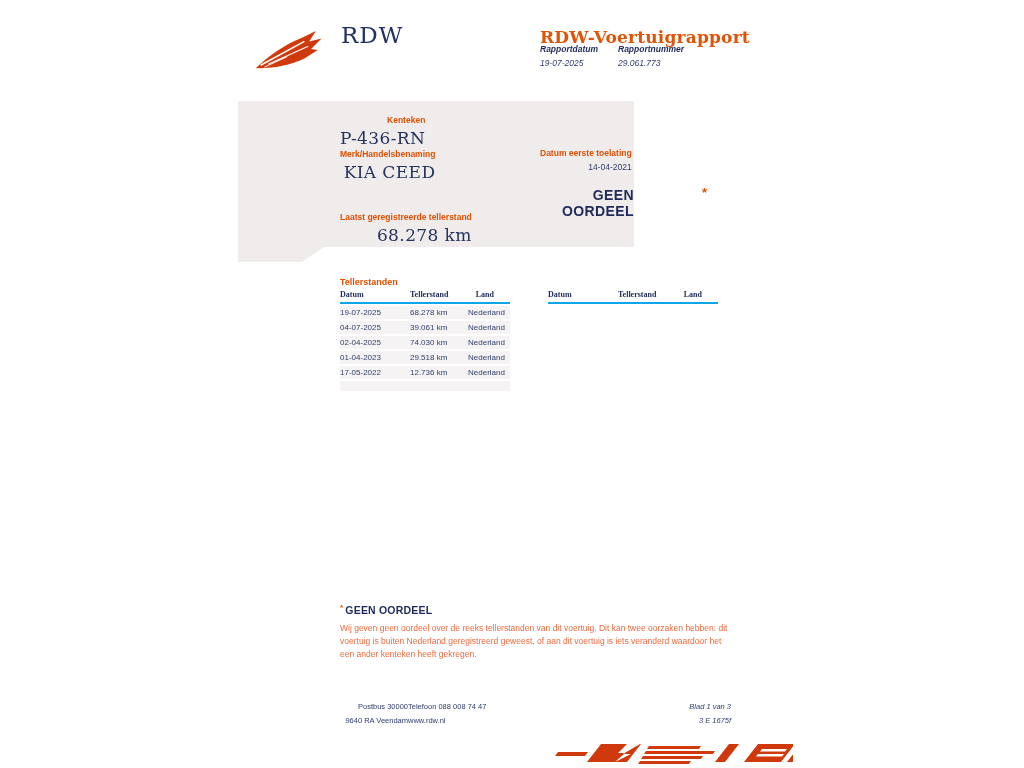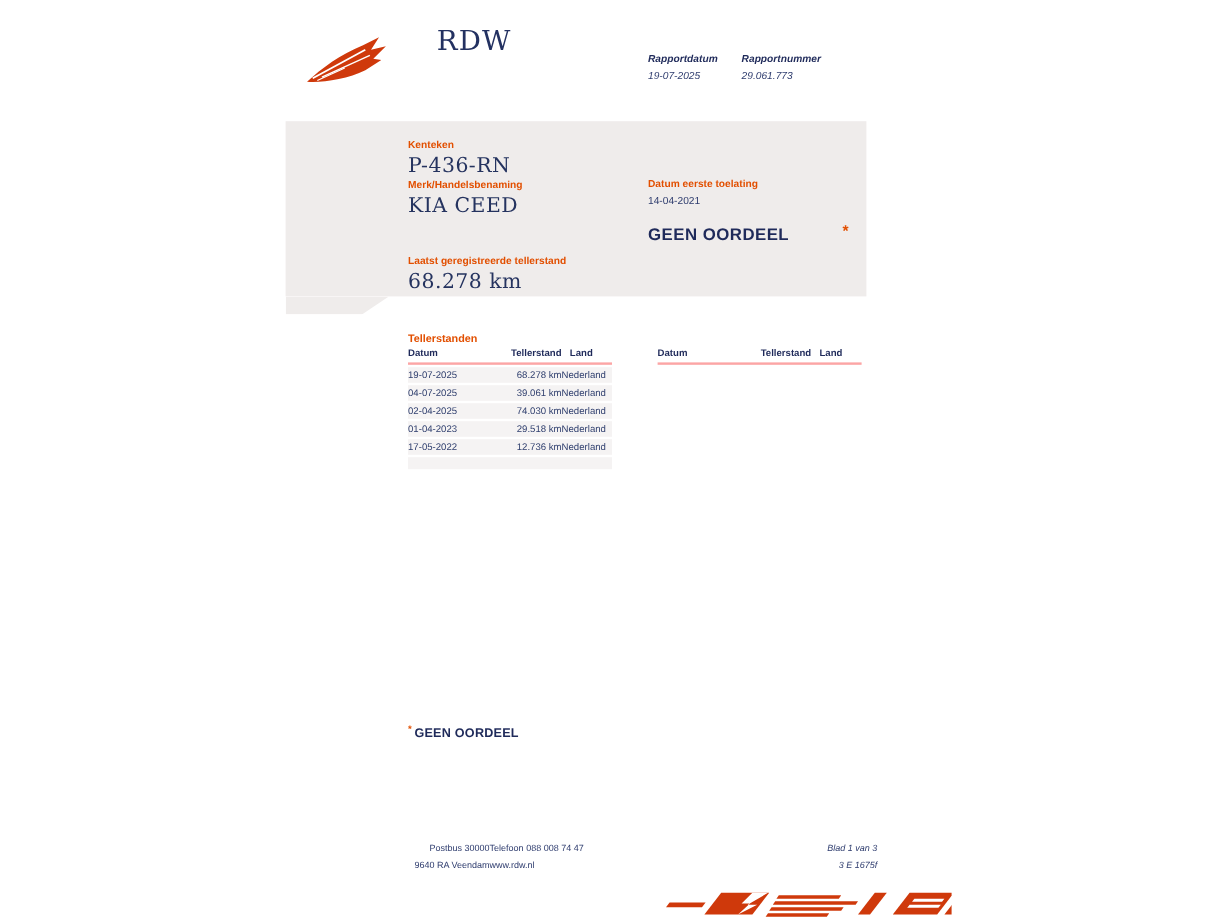--- a/index.html
+++ b/index.html
@@ -1,53 +1,53 @@
 <!DOCTYPE html>
 <html><head>
 <meta charset="utf-8">
 <style>
   * { margin:0; padding:0; box-sizing:border-box; }
   html,body { width:1024px; height:768px; background:#ffffff; overflow:hidden;
               font-family:"Liberation Sans", sans-serif; }
   .page { position:relative; width:1024px; height:768px; background:#fff; }
 
   
-  .logo-wrap { position:absolute; left:253px; top:24px; display:flex; align-items:flex-start;gap:23px; }
+  .logo-wrap { position:absolute; left:253px; top:24px; display:flex; align-items:flex-start; }
   .logo-icon { width:80px; height:40px; margin-top:6px; }
   .logo-text { font-family:"DejaVu Serif", serif; font-size:23px; color:#233161;
                letter-spacing:1px; margin-left:8px; line-height:1; }
 
   .report-title { position:absolute; left:540px; top:27px; font-family:"DejaVu Serif", serif;
                   font-size:17px; font-weight:bold; color:#e35305; letter-spacing:0.2px; }
   .report-meta { position:absolute; left:540px; top:44px; display:flex;font-style:italic; }
   .meta-block { margin-right:16px; min-width:62px; }
   .meta-label { font-size:8.5px; font-weight:bold; color:#1f2a5a; }
   .meta-value { font-size:8.5px; color:#2e3c6e; margin-top:4px; }
 
   
-  .graybox { position:absolute; left:238px; top:101px; width:484px; height:146px; background:#efeceb; }
+  .graybox { position:absolute; left:238px; top:101px; width:396px; height:146px; background:#efeceb;text-align:right; }
   .graybox-tab { position:absolute; left:238px; top:247px; width:86px; height:15px; background:#efeceb;
                  clip-path:polygon(0 0, 100% 0, 74% 100%, 0 100%); }
   .fld { position:absolute; }
   .fld-label { font-size:8.5px; font-weight:bold; color:#e24f00; }
   .fld-big { font-family:"DejaVu Serif", serif; font-size:17px; color:#25335f; margin-top:3px; letter-spacing:0.4px; }
   .fld-small { font-size:8.5px; color:#2e3c6e; margin-top:4px; }
   .verdict { position:absolute; left:302px; top:86px; font-size:14px; font-weight:bold;
              color:#1f2a5a; letter-spacing:0.4px; }
   .verdict-star { position:absolute; left:464px; top:84px; font-size:13px; font-weight:bold; color:#e24f00; }
 
   
   .section-heading { position:absolute; left:340px; top:277px; font-size:9px; font-weight:bold; color:#e24f00; }
   .mi-table { position:absolute; top:290px; width:170px; }
   .mi-table.left { left:340px; }
   .mi-table.right { left:548px; }
-  .t-head { display:flex; border-bottom:2px solid #fca5a5; padding-bottom:3px; }
+  .t-head { display:flex; border-bottom:2px solid #0ea5e9; padding-bottom:3px;font-family:Liberation Serif, serif; }
   .t-head span { font-size:8px; font-weight:bold; color:#1f2a5a; }
   .c-datum { width:70px; text-align:left; }
-  .c-teller { width:58px; text-align:right; }
+  .c-teller { width:58px; text-align:left; }
   .c-land { width:26px; text-align:right; }
   .t-row { display:flex; background:#f5f3f3; height:13px; align-items:center; margin-top:2px; }
   .t-row span { font-size:8px; color:#31406f; }
   .t-row.empty { height:10px; }
 
   
   .footnote { position:absolute; left:340px; top:603px; width:392px; }
   .fn-head { font-size:10.5px; font-weight:bold; color:#1f2a5a; letter-spacing:0.2px; }
   .fn-marker { color:#e24f00; font-size:8px; vertical-align:4px; margin-right:2px; }
   .fn-body { margin-top:6px; font-size:8.5px; line-height:13px; color:#ed6a3d; }
@@ -70,20 +70,21 @@
   <div class="logo-wrap">
     <svg class="logo-icon" viewBox="0 0 80 42">
       <path d="M1 40 C14 28 30 16 50 8 L64 1 L57 12 L70 9 L59 20 L66 21 L52 30 C36 38 14 41 1 40 Z" fill="#cf390b"></path>
       <path d="M6 37 L52 12" stroke="#ffffff" stroke-width="1.6" fill="none"></path>
       <path d="M14 36 L56 17" stroke="#ffffff" stroke-width="1.2" fill="none"></path>
       <path d="M10 39 L34 28" stroke="#ffffff" stroke-width="1" fill="none"></path>
     </svg>
     <span class="logo-text">RDW</span>
   </div>
 
+  <div class="report-title">RDW-Voertuigrapport</div>
 
   <div class="report-meta">
     <div class="meta-block">
       <div class="meta-label">Rapportdatum</div>
       <div class="meta-value">19-07-2025</div>
     </div>
     <div class="meta-block">
       <div class="meta-label">Rapportnummer</div>
       <div class="meta-value">29.061.773</div>
     </div>
@@ -152,20 +153,21 @@
       <span class="c-datum">Datum</span>
       <span class="c-teller">Tellerstand</span>
       <span class="c-land">Land</span>
     </div>
   </div>
 
   <div class="footnote">
     <div class="fn-head">
       <span class="fn-marker">*</span><span>GEEN OORDEEL</span>
     </div>
+    <div class="fn-body">Wij geven geen oordeel over de reeks tellerstanden van dit voertuig. Dit kan twee oorzaken hebben: dit voertuig is buiten Nederland geregistreerd geweest, of aan dit voertuig is iets veranderd waardoor het een ander kenteken heeft gekregen.</div>
   </div>
 
   <div class="footer">
     <div class="f-col1">
       <div>Postbus 30000</div>
       <div>9640 RA Veendam</div>
     </div>
     <div class="f-col2">
       <div>Telefoon 088 008 74 47</div>
       <div>www.rdw.nl</div>

